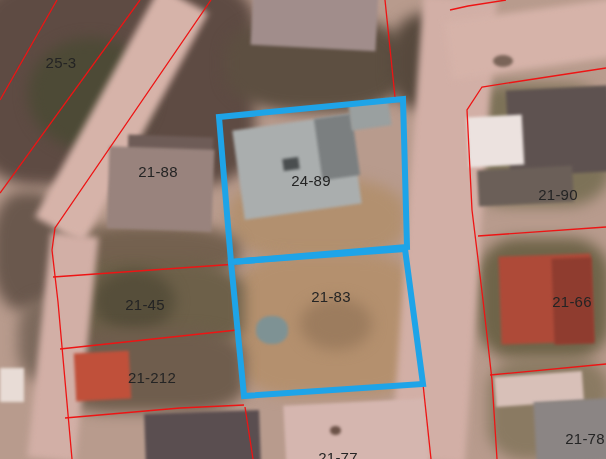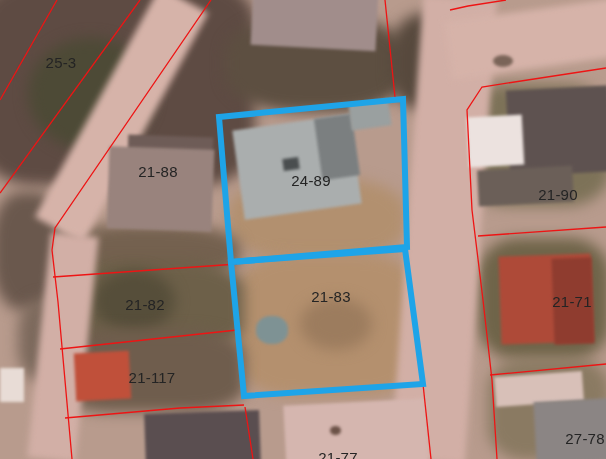--- a/index.html
+++ b/index.html
@@ -88,20 +88,20 @@
     <g fill="none" stroke="#1ea4e8" stroke-width="6" stroke-linejoin="miter">
       <polygon points="219,117 403,99 407,247 231,262"></polygon>
       <polygon points="231,262 405,249 423,384 244,396"></polygon>
     </g>
   </svg>
 
   <div class="label" style="left:61px;top:62px;">25-3</div>
   <div class="label" style="left:158px;top:171px;">21-88</div>
   <div class="label" style="left:311px;top:180px;">24-89</div>
   <div class="label" style="left:558px;top:167px;margin-top:27px;">21-90</div>
-  <div class="label" style="left:145px;top:304px;">21-82</div>
+  <div class="label" style="left:145px;top:304px;">21-45</div>
   <div class="label" style="left:323px;top:296px;margin-left:8px;">21-83</div>
-  <div class="label" style="left:572px;top:301px;">21-71</div>
-  <div class="label" style="left:152px;top:377px;">21-117</div>
-  <div class="label" style="left:585px;top:438px;">27-78</div>
+  <div class="label" style="left:572px;top:301px;">21-66</div>
+  <div class="label" style="left:152px;top:377px;">21-212</div>
+  <div class="label" style="left:585px;top:438px;">21-78</div>
   <div class="label" style="left:338px;top:457px;">21-77</div>
 
 </div>
 
 </body></html>

